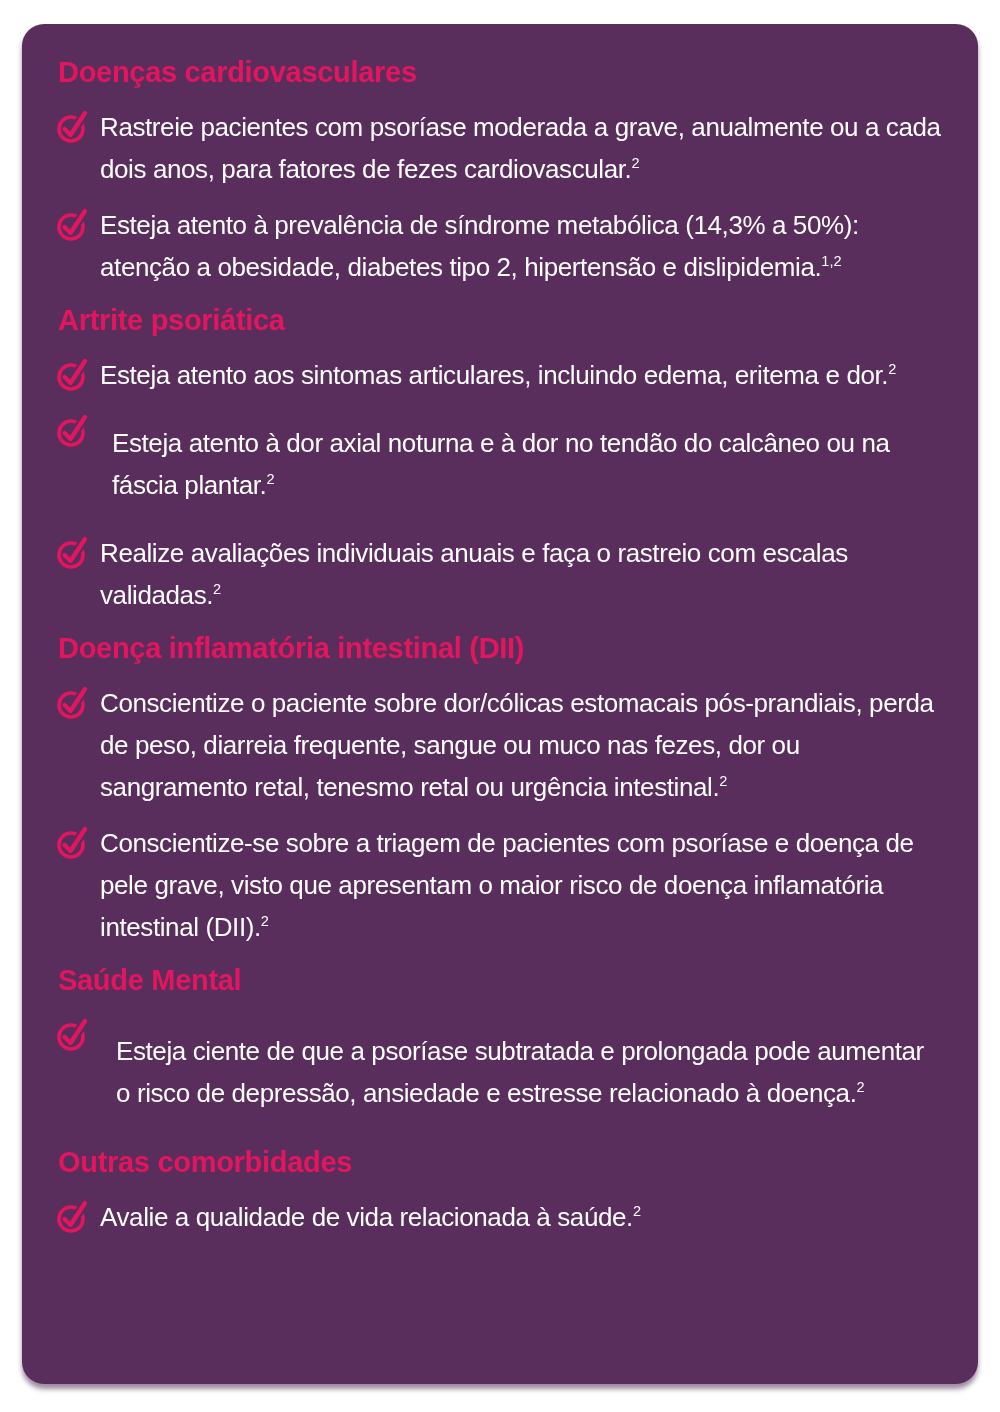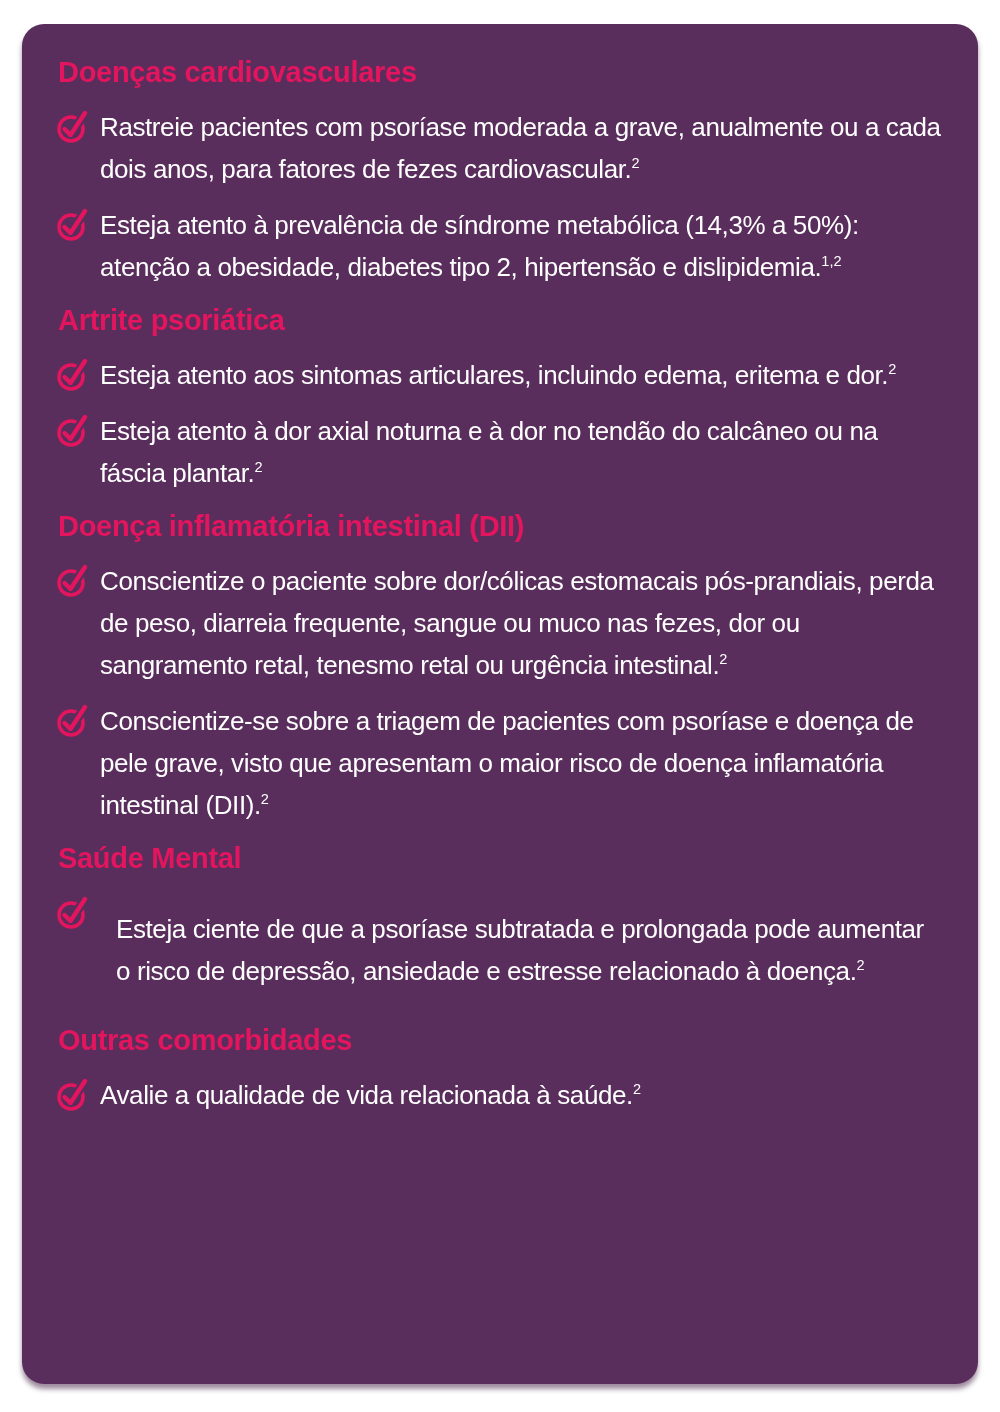--- a/index.html
+++ b/index.html
@@ -99,23 +99,31 @@
     </svg>
     <p class="item-body" style="margin:0"><span class="item-text">Esteja atento aos sintomas articulares, incluindo edema, eritema e dor.</span><sup class="item-sup">2</sup></p>
   </li>
 
   <li class="check-item">
     <svg class="check-icon" viewBox="0 0 34 36" xmlns="http://www.w3.org/2000/svg" aria-hidden="true">
       <circle cx="15" cy="21" r="12" fill="none" stroke="var(--accent)" stroke-width="3.6"></circle>
       <path d="M14.5 27 L29 5" fill="none" stroke="var(--card-bg)" stroke-width="9" stroke-linecap="butt"></path>
       <path d="M8.5 21 L14.5 27 L29 5" fill="none" stroke="var(--accent)" stroke-width="4.4" stroke-linecap="round" stroke-linejoin="round"></path>
     </svg>
-    <p class="item-body" style="margin:0"><span class="item-text">Esteja atento à dor axial noturna e à dor no tendão do calcâneo ou na fáscia plantar.</span><sup class="item-sup">2</sup></p>
+    <p class="item-body" style="margin:12px"><span class="item-text">Esteja atento à dor axial noturna e à dor no tendão do calcâneo ou na fáscia plantar.</span><sup class="item-sup">2</sup></p>
   </li>
 
+  <li class="check-item">
+    <svg class="check-icon" viewBox="0 0 34 36" xmlns="http://www.w3.org/2000/svg" aria-hidden="true">
+      <circle cx="15" cy="21" r="12" fill="none" stroke="var(--accent)" stroke-width="3.6"></circle>
+      <path d="M14.5 27 L29 5" fill="none" stroke="var(--card-bg)" stroke-width="9" stroke-linecap="butt"></path>
+      <path d="M8.5 21 L14.5 27 L29 5" fill="none" stroke="var(--accent)" stroke-width="4.4" stroke-linecap="round" stroke-linejoin="round"></path>
+    </svg>
+    <p class="item-body" style="margin:0"><span class="item-text">Realize avaliações individuais anuais e faça o rastreio com escalas validadas.</span><sup class="item-sup">2</sup></p>
+  </li>
 </ul>
   </div>
 
   <div class="section">
     <h2 class="section-heading">Doença inflamatória intestinal (DII)</h2>
     <ul class="checklist">
   <li class="check-item">
     <svg class="check-icon" viewBox="0 0 34 36" xmlns="http://www.w3.org/2000/svg" aria-hidden="true">
       <circle cx="15" cy="21" r="12" fill="none" stroke="var(--accent)" stroke-width="3.6"></circle>
       <path d="M14.5 27 L29 5" fill="none" stroke="var(--card-bg)" stroke-width="9" stroke-linecap="butt"></path>

